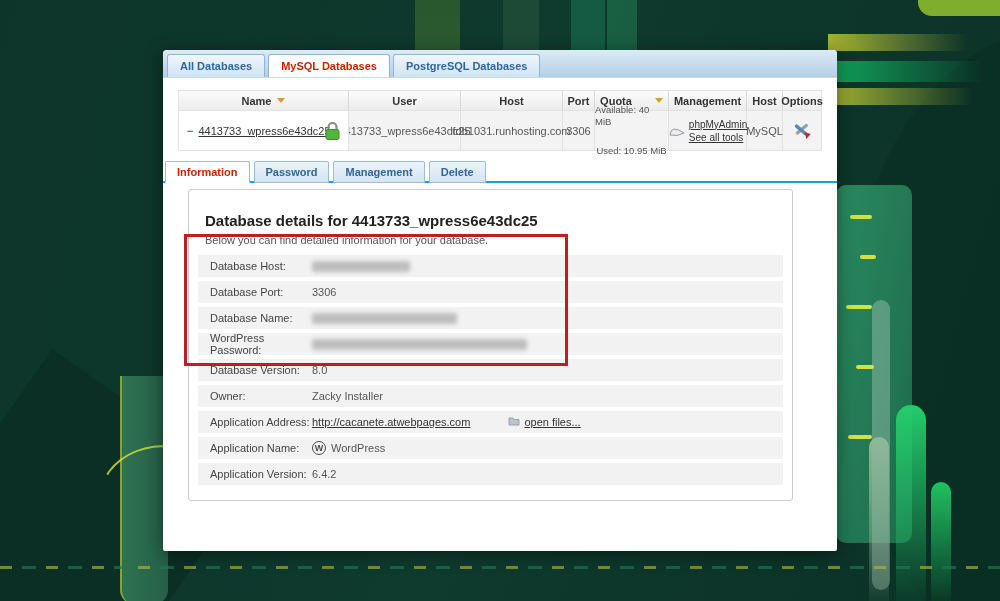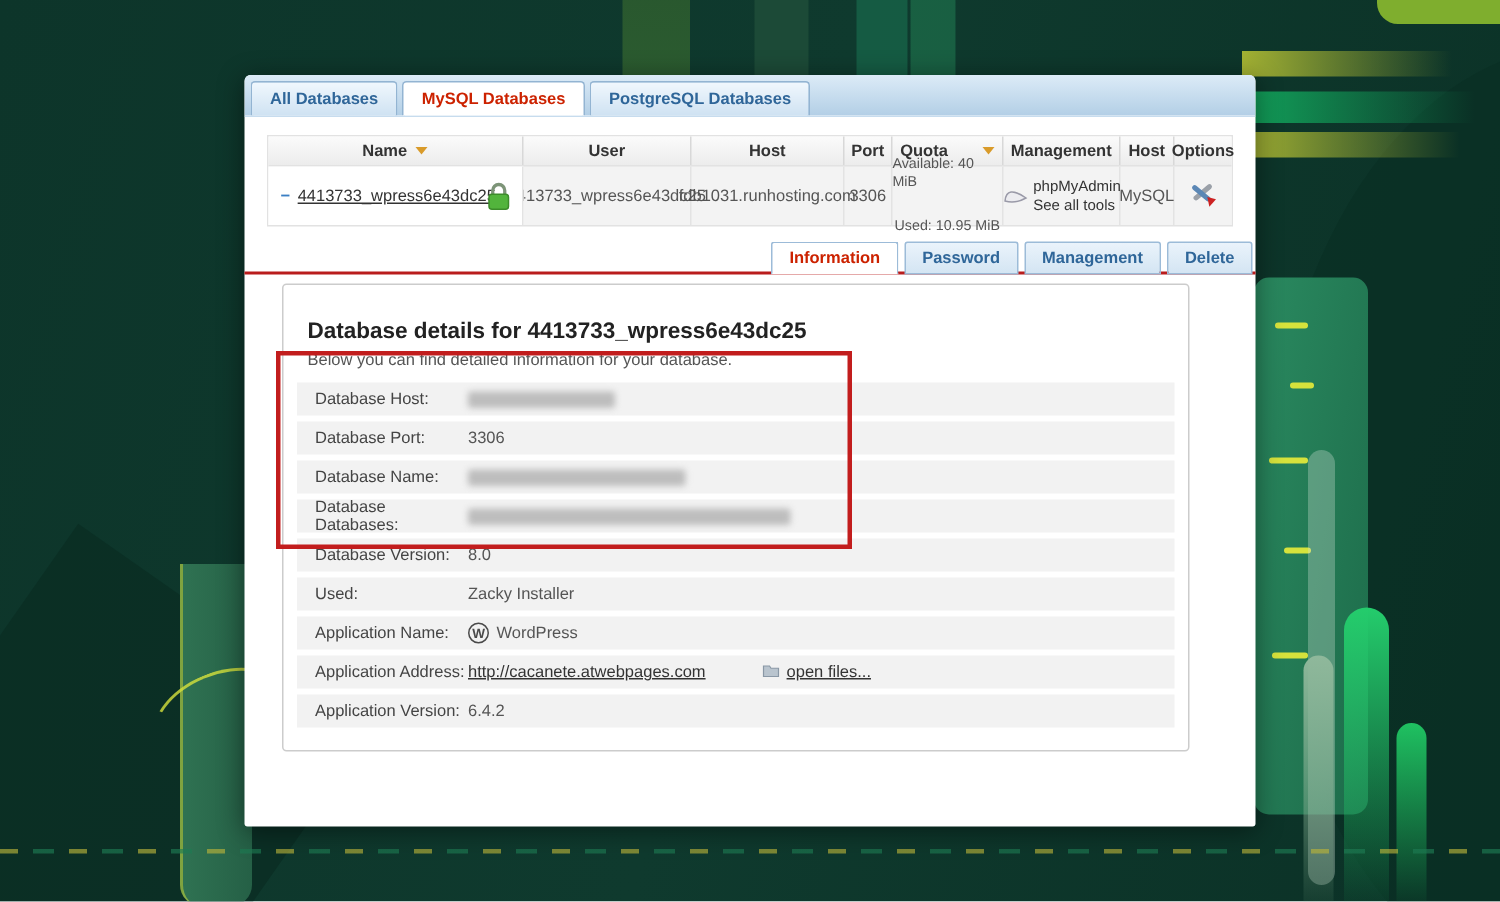--- a/index.html
+++ b/index.html
@@ -82,25 +82,25 @@
   .trow { display:flex; height:40px; background:#f3f3f3; border-top:1px solid #e2e2e2; }
   .trow .cell { border-right:1px solid #e3e3e3; }
   .trow .cell:last-child { border-right:none; }
   .trow .c-name { background:#fff; justify-content:flex-start; padding-left:8px; }
   .minus { color:#3b7fc4; font-weight:bold; margin-right:5px; cursor:pointer; }
   .dblink { color:#333; text-decoration:underline; cursor:pointer; }
   .lock { position:absolute; right:7px; top:10px; }
   .quota-cell { flex-direction:column; font-size:9.5px; line-height:12px; justify-content:center; }
   .mgmt-cell { flex-direction:row; font-size:10px; }
   .mgmt-links { display:flex; flex-direction:column; line-height:13px; margin-left:3px; }
-  .mgmt-links span { color:#333; cursor:pointer; white-space:nowrap; }
-
-  
-  .subtabs { display:flex; justify-content:flex-end; margin-top:10px;
-             border-bottom:2px solid #b91c1c; padding-bottom:0; }
+  .mgmt-links span { color:#333; text-decoration:underline; cursor:pointer; white-space:nowrap; }
+
+  
+  .subtabs { display:flex; justify-content:flex-start; margin-top:10px;
+             border-bottom:2px solid #0ea5e9; padding-bottom:0; }
   .subtab { font-size:11px; font-weight:bold; color:#2f6699; padding:4px 11px;
             background:linear-gradient(#eaf3fb,#d4e5f3); border:1px solid #9cbbd8;
             border-radius:2px 2px 0 0; margin:0 2px -2px; cursor:pointer; }
   .subtab.active { background:#fff; color:#cc2200; border-bottom-color:#fff; }
 
   
   .card { position:relative; margin:6px 26px 0 25px; width:605px; height:312px;
           border:1px solid #ccc; border-radius:3px; background:#fff; padding-top:10px; }
   .ctitle { font-size:15px; font-weight:bold; color:#222; margin:12px 0 5px 16px; }
   .csub { font-size:11px; color:#555; margin:0 0 9px 16px; }
@@ -240,55 +240,55 @@
         <div class="dlabel">Database Port:</div>
         <div class="dval">3306</div>
       </div>
       <div class="drow">
         <div class="dlabel">Database Name:</div>
         <div class="dval">
             <span class="redact r-w2"></span>
           </div>
       </div>
       <div class="drow">
-        <div class="dlabel">Database Databases:</div>
+        <div class="dlabel">WordPress Password:</div>
         <div class="dval">
             <span class="redact r-w3"></span>
           </div>
       </div>
       <div class="drow">
         <div class="dlabel">Database Version:</div>
         <div class="dval">8.0</div>
       </div>
       <div class="drow">
-        <div class="dlabel">Used:</div>
+        <div class="dlabel">Owner:</div>
         <div class="dval">Zacky Installer</div>
-      </div>
-      <div class="drow">
-        <div class="dlabel">Application Name:</div>
-        <div class="dval">
-          <span class="wpicon">W</span>
-          <span>WordPress</span>
-        </div>
       </div>
       <div class="drow">
         <div class="dlabel">Application Address:</div>
         <div class="dval">
           <span class="alink">http://cacanete.atwebpages.com</span>
           <span class="openfiles">
             <span class="fldicon">
               <svg width="12" height="10" viewBox="0 0 12 10">
                 <path d="M1 2 h4 l1 1.5 h5 v5.5 h-10 Z" fill="#b9c4ce" stroke="#8a98a6" stroke-width=".8"></path>
               </svg>
             </span>
             <span>open files...</span>
           </span>
         </div>
       </div>
       <div class="drow">
+        <div class="dlabel">Application Name:</div>
+        <div class="dval">
+          <span class="wpicon">W</span>
+          <span>WordPress</span>
+        </div>
+      </div>
+      <div class="drow">
         <div class="dlabel">Application Version:</div>
         <div class="dval">6.4.2</div>
       </div>
 
       <div class="redbox"></div>
     </div>
 
   </div>
 </div>
 

